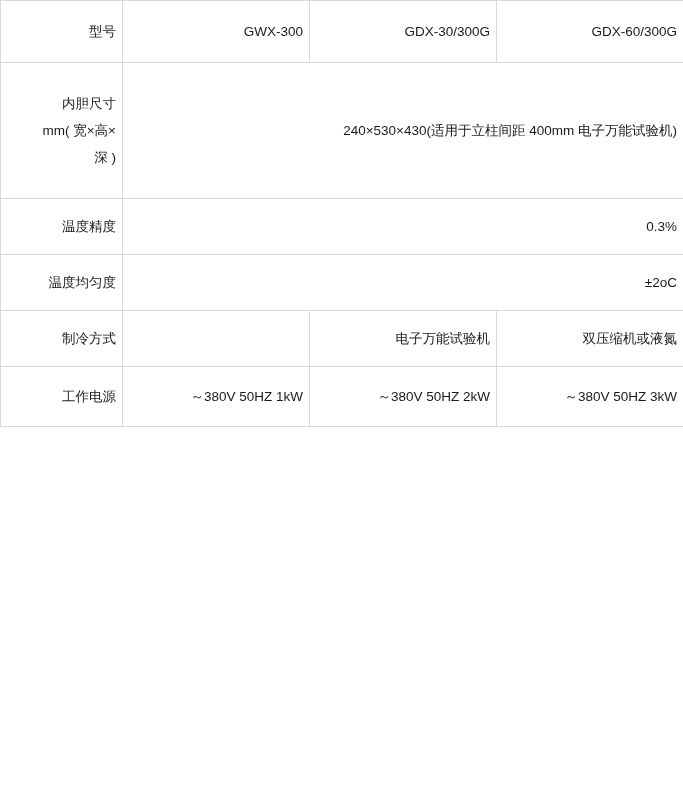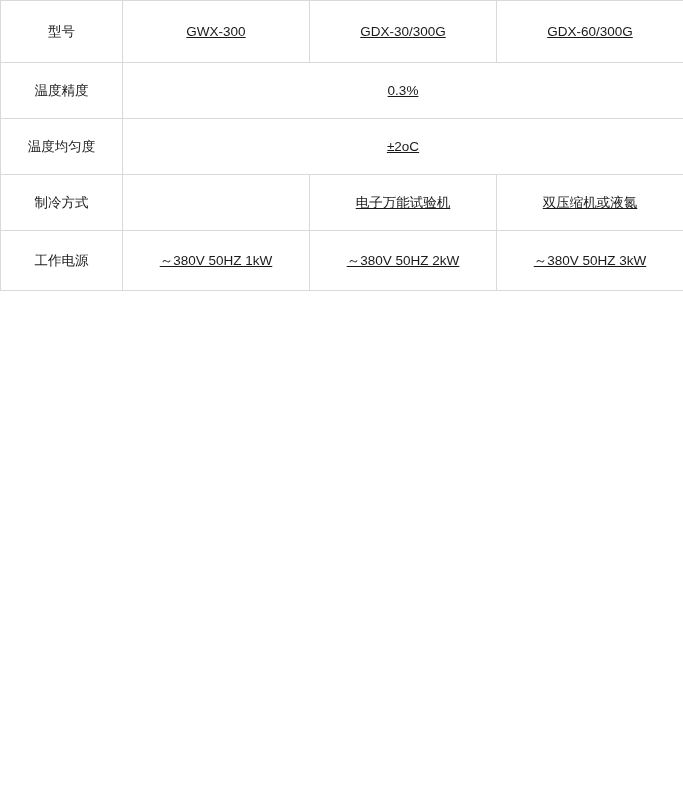--- a/index.html
+++ b/index.html
@@ -14,34 +14,33 @@
     color: #000000;
     overflow: hidden;
   }
   .spec-table {
     width: 683px;
     border-collapse: collapse;
     table-layout: fixed;
   }
   .spec-table td {
     border: 1px solid #d9d9d9;
-    text-align: center;
+    text-align: right;
     vertical-align: middle;
     font-size: 13.5px;
     line-height: 1.9;
     padding: 4px 6px;
     box-sizing: border-box;
     color: #1a1a1a;
   }
   .spec-table td.label {
     width: 122px;
   }
   .spec-table td.col {
     width: 187px;
-    text-decoration: underline;
   }
   .row-model td {
     height: 62px;
   }
   .row-temp-range td {
     height: 96px;
   }
   .row-inner-size td {
     height: 136px;
   }
@@ -71,20 +70,28 @@
 <table class="spec-table">
   <tbody>
     <tr class="row-model">
       <td class="label">型号</td>
       <td class="col">GWX-300</td>
       <td class="col">GDX-30/300G</td>
       <td class="col">GDX-60/300G</td>
     </tr>
 
 
+    <tr class="row-inner-size">
+      <td class="label">
+        <span class="label-multiline">内胆尺寸</span>
+        <span class="label-multiline">mm( 宽×高×</span>
+        <span class="label-multiline">深 )</span>
+      </td>
+      <td class="col" colspan="3">240×530×430(适用于立柱间距 400mm 电子万能试验机)</td>
+    </tr>
 
 
     <tr class="row-accuracy">
       <td class="label">温度精度</td>
       <td class="col" colspan="3">0.3%</td>
     </tr>
 
 
     <tr class="row-uniform">
       <td class="label">温度均匀度</td>

